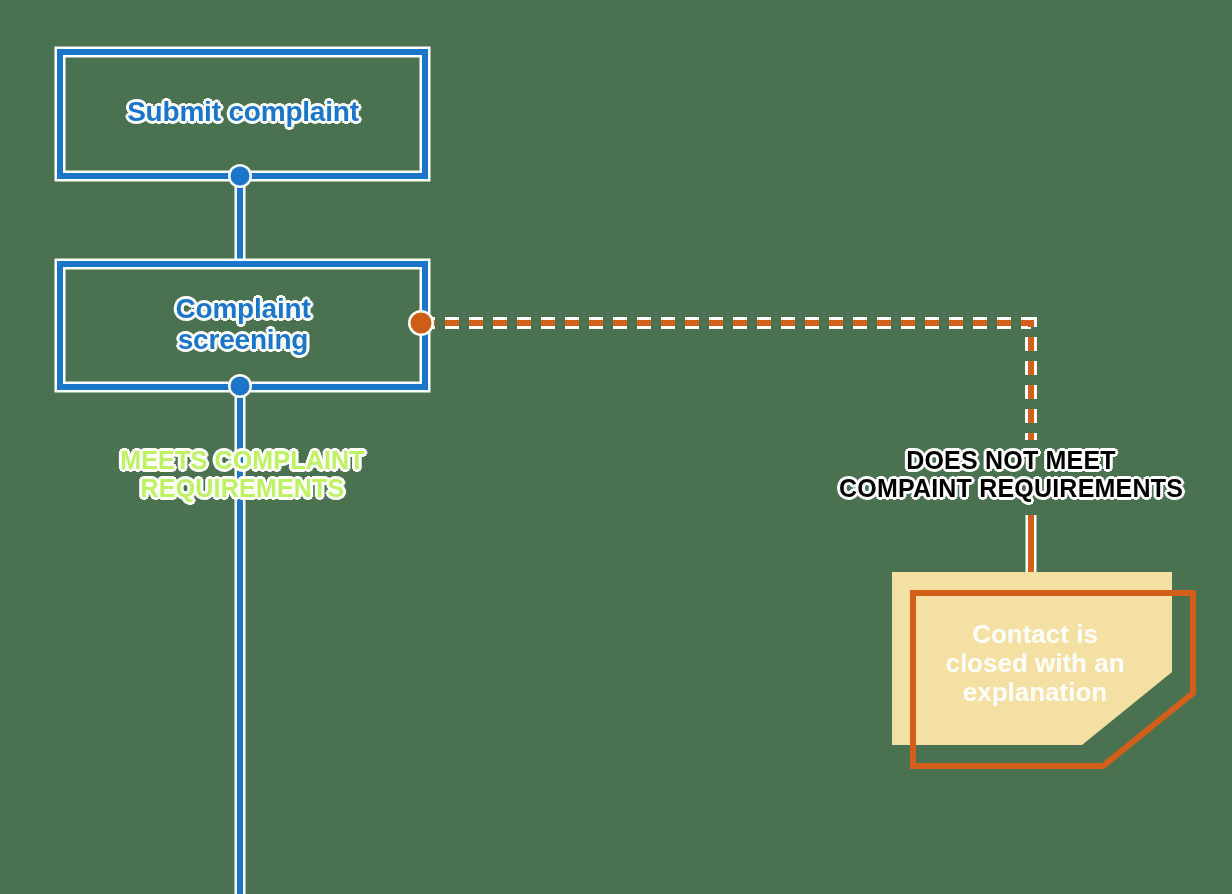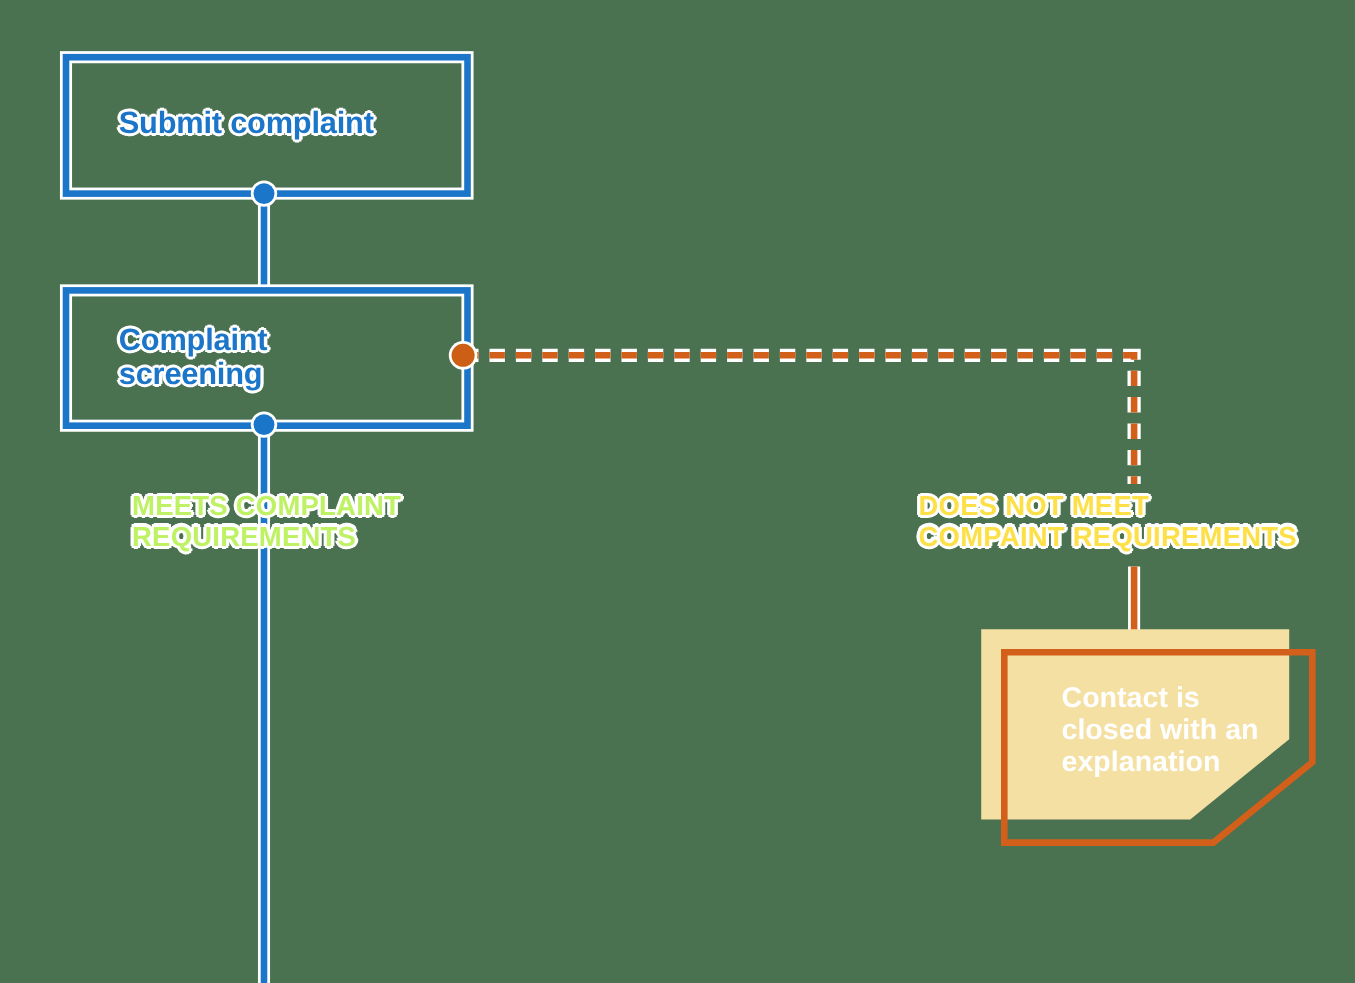--- a/index.html
+++ b/index.html
@@ -24,24 +24,24 @@
   }
   #canvas > svg {
     position: absolute;
     left: 0;
     top: 0;
   }
 
   
   .txt {
     position: absolute;
+    text-align: center;
     line-height: 1.12;
     white-space: pre-line;
     user-select: none;
-    padding-left: 45px;
   }
 
   
   .proc-label {
     color: #1b75c9;
     font-weight: bold;
     letter-spacing: -0.2px;
     text-shadow:
       -2px -2px 0 #ffffff,  2px -2px 0 #ffffff,
       -2px  2px 0 #ffffff,  2px  2px 0 #ffffff,
@@ -57,21 +57,21 @@
     letter-spacing: 0.2px;
     text-shadow:
       -2px -2px 0 #ffffff,  2px -2px 0 #ffffff,
       -2px  2px 0 #ffffff,  2px  2px 0 #ffffff,
       -2px  0   0 #ffffff,  2px  0   0 #ffffff,
        0   -2px 0 #ffffff,  0    2px 0 #ffffff,
       -3px  0   0 #ffffff,  3px  0   0 #ffffff,
        0   -3px 0 #ffffff,  0    3px 0 #ffffff;
   }
   .branch-blue   { color: #bef264; }
-  .branch-orange { color: #fde047; }
+  .branch-orange { color: #000000; }
 
   
   .note-label {
     color: #ffffff;
     font-weight: bold;
   }
 
   
   #label-submit {
     left: 63px;  top: 96px;  width: 360px;  font-size: 28px;

